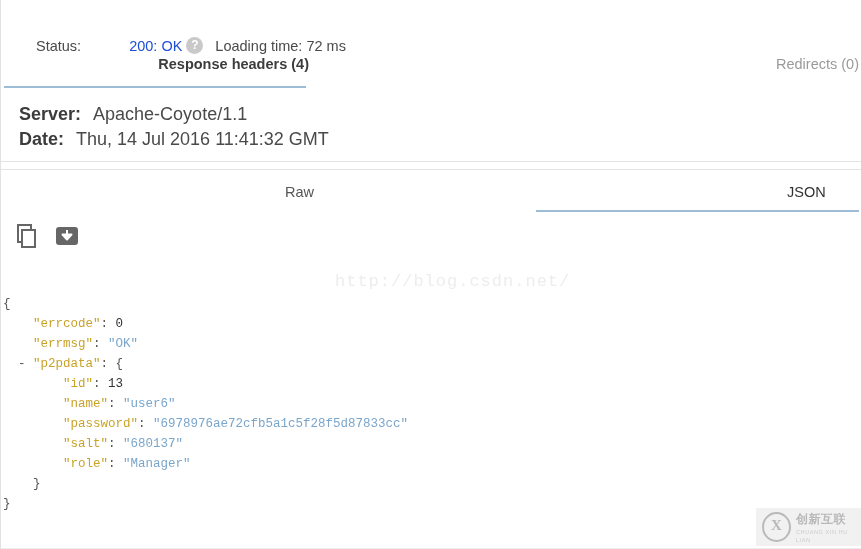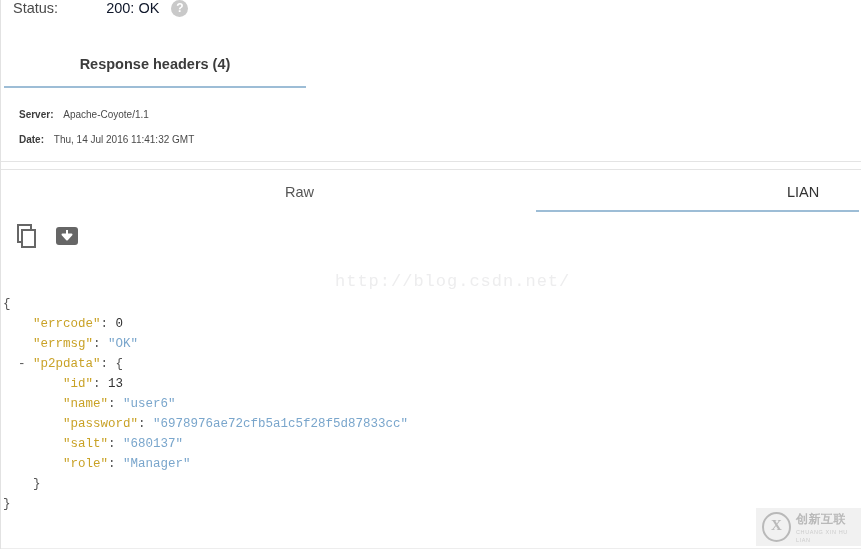--- a/index.html
+++ b/index.html
@@ -23,33 +23,33 @@
     height: 549px;
     box-sizing: border-box;
     border-left: 1px solid #e2e2e2;
     background: #fff;
   }
 
   
   .status-bar {
     height: 54px;
     display: flex;
-    align-items: flex-start;
-    padding-left: 12px;
+    align-items: flex-end;
+    padding-left: 35px;
     font-size: 14.5px;
     box-sizing: border-box;
   }
   .status-label {
     color: #4a4a4a;
     margin-right: 48px;
   }
   .status-code {
-    color: #0f172a;
+    color: #1d4ed8;
     font-weight: 400;
-    margin-right: 12px;
+    margin-right: 4px;
   }
   .help-icon {
     width: 17px;
     height: 17px;
     border-radius: 50%;
     background: #c9c9c9;
     color: #ffffff;
     font-size: 12px;
     line-height: 17px;
     text-align: center;
@@ -65,21 +65,21 @@
   
   .header-tabs {
     position: relative;
     height: 38px;
     display: flex;
     align-items: flex-start;
   }
   .header-tabs .tab {
     font-size: 14.5px;
     color: #9a9a9a;
-    text-align: center;
+    text-align: right;
     cursor: pointer;
     padding-top: 2px;
     white-space: nowrap;
   }
   .header-tabs .tab.active {
     color: #3c3c3c;
     font-weight: bold;
   }
   .tab-h-0 { position: absolute; left: 0px;   width: 308px; }
   .tab-h-1 { position: absolute; left: 308px; width: 296px; }
@@ -90,21 +90,21 @@
     left: 3px;
     top: 32px;
     width: 302px;
     height: 2px;
     background: #9dbdd6;
   }
 
   
   .headers-panel {
     padding: 10px 0 9px 18px;
-    font-size: 10px;
+    font-size: 18px;
   }
   .header-row {
     padding: 4px 0;
     line-height: 17px;
     white-space: nowrap;
   }
   .header-key {
     font-weight: bold;
     color: #3c3c3c;
   }
@@ -247,45 +247,47 @@
 </style>
 </head>
 <body>
 
 <div class="app">
 
   <div class="status-bar">
     <span class="status-label">Status:</span>
     <span class="status-code">200: OK</span>
     <span class="help-icon">?</span>
+    <span class="loading-time">Loading time: 72 ms</span>
   </div>
 
   <div class="header-tabs">
     <div class="tab tab-h-0 active">Response headers (4)</div>
+    <div class="tab tab-h-2">Redirects (0)</div>
     <div class="tab-underline-top"></div>
   </div>
 
   <div class="headers-panel">
     <div class="header-row">
       <span class="header-key">Server:</span>
       <span class="header-val">Apache-Coyote/1.1</span>
     </div>
     <div class="header-row">
       <span class="header-key">Date:</span>
       <span class="header-val">Thu, 14 Jul 2016 11:41:32 GMT</span>
     </div>
   </div>
 
   <div class="divider"></div>
   <div class="gap-strip"></div>
   <div class="divider"></div>
 
   <div class="body-tabs">
     <div class="tab tab-b-0">Raw</div>
-    <div class="tab tab-b-1 active">LIAN</div>
+    <div class="tab tab-b-1 active">JSON</div>
     <div class="tab-underline-bottom"></div>
   </div>
 
   <div class="action-bar">
     <div class="icon-btn icon-copy">
       <svg width="28" height="28" viewBox="0 0 28 28" aria-hidden="true">
         <rect x="5" y="3" width="13" height="17" fill="none" stroke="#666" stroke-width="2"></rect>
         <rect x="9" y="8" width="13" height="17" fill="#fff" stroke="#666" stroke-width="2"></rect>
       </svg>
     </div>

